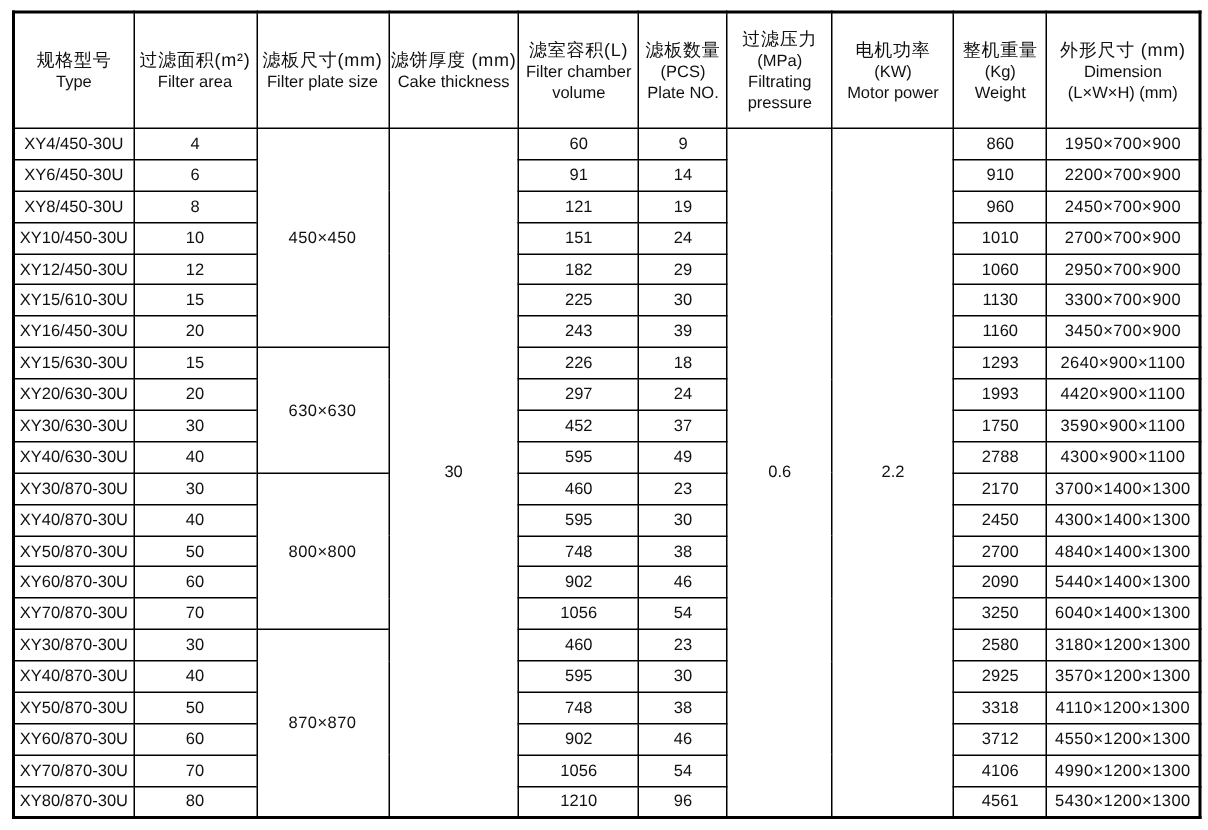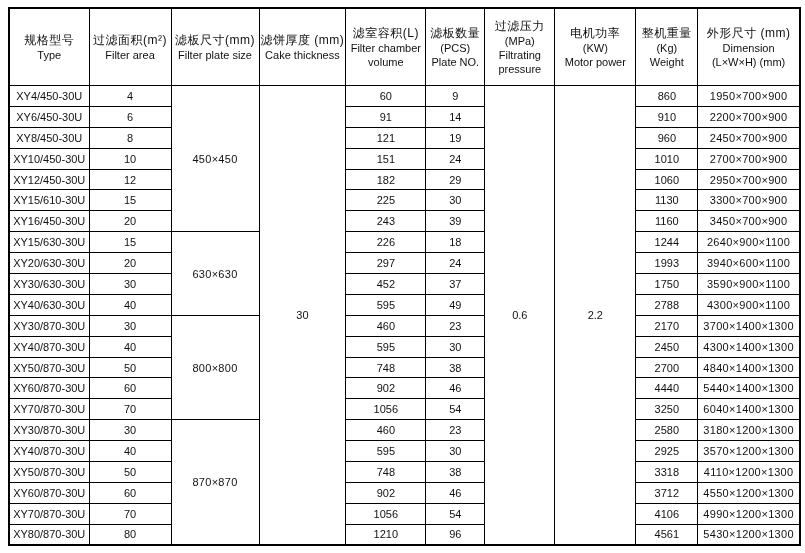--- a/index.html
+++ b/index.html
@@ -184,30 +184,30 @@
           <td class="cell-plate-no">39</td>
           <td class="cell-weight">1160</td>
           <td class="cell-dimension">3450×700×900</td>
         </tr>
         <tr>
           <td class="cell-type">XY15/630-30U</td>
           <td class="cell-filter-area">15</td>
           <td class="cell-plate-size" rowspan="4">630×630</td>
           <td class="cell-chamber-volume">226</td>
           <td class="cell-plate-no">18</td>
-          <td class="cell-weight">1244</td>
+          <td class="cell-weight">1293</td>
           <td class="cell-dimension">2640×900×1100</td>
         </tr>
         <tr>
           <td class="cell-type">XY20/630-30U</td>
           <td class="cell-filter-area">20</td>
           <td class="cell-chamber-volume">297</td>
           <td class="cell-plate-no">24</td>
           <td class="cell-weight">1993</td>
-          <td class="cell-dimension">3940×600×1100</td>
+          <td class="cell-dimension">4420×900×1100</td>
         </tr>
         <tr>
           <td class="cell-type">XY30/630-30U</td>
           <td class="cell-filter-area">30</td>
           <td class="cell-chamber-volume">452</td>
           <td class="cell-plate-no">37</td>
           <td class="cell-weight">1750</td>
           <td class="cell-dimension">3590×900×1100</td>
         </tr>
         <tr>
@@ -241,21 +241,21 @@
           <td class="cell-chamber-volume">748</td>
           <td class="cell-plate-no">38</td>
           <td class="cell-weight">2700</td>
           <td class="cell-dimension">4840×1400×1300</td>
         </tr>
         <tr>
           <td class="cell-type">XY60/870-30U</td>
           <td class="cell-filter-area">60</td>
           <td class="cell-chamber-volume">902</td>
           <td class="cell-plate-no">46</td>
-          <td class="cell-weight">4440</td>
+          <td class="cell-weight">2090</td>
           <td class="cell-dimension">5440×1400×1300</td>
         </tr>
         <tr>
           <td class="cell-type">XY70/870-30U</td>
           <td class="cell-filter-area">70</td>
           <td class="cell-chamber-volume">1056</td>
           <td class="cell-plate-no">54</td>
           <td class="cell-weight">3250</td>
           <td class="cell-dimension">6040×1400×1300</td>
         </tr>

